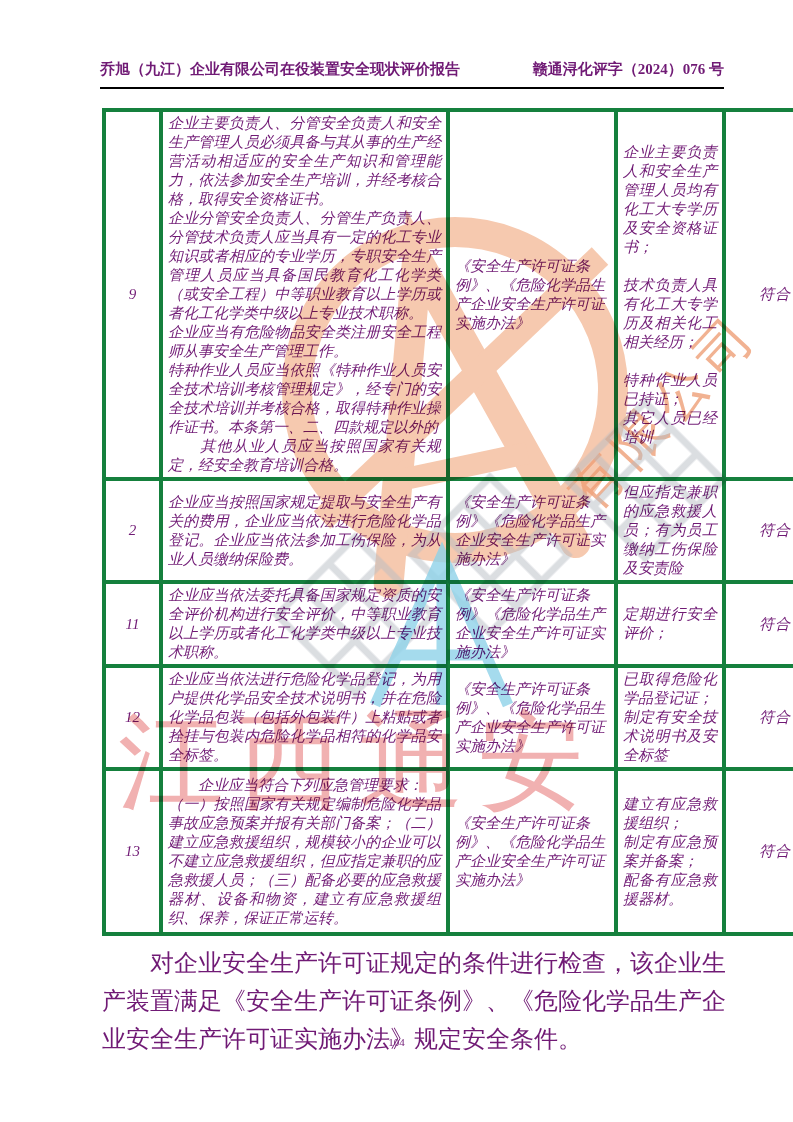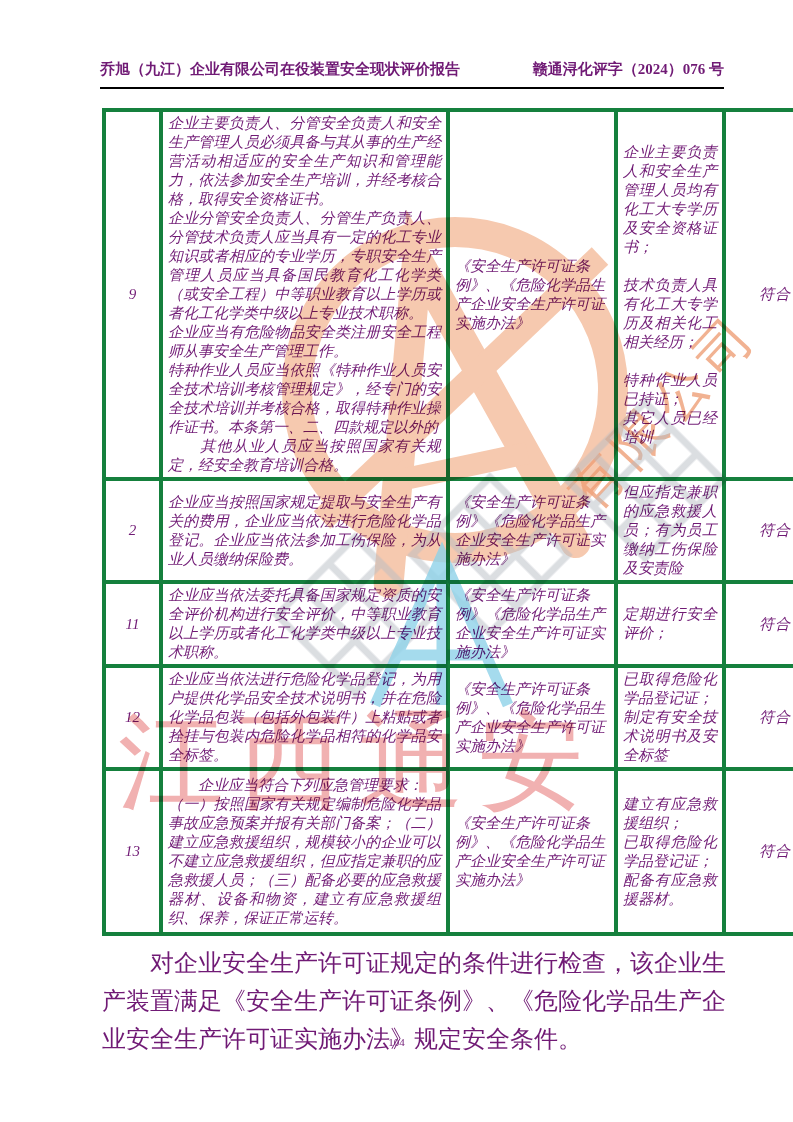--- a/index.html
+++ b/index.html
@@ -80,21 +80,21 @@
           <td class="find">已取得危险化学品登记证；
 制定有安全技术说明书及安全标签</td>
           <td class="concl">符合</td>
         </tr>
         <tr class="r13">
           <td class="no">13</td>
           <td class="req">　　企业应当符合下列应急管理要求：
 （一）按照国家有关规定编制危险化学品事故应急预案并报有关部门备案；（二）建立应急救援组织，规模较小的企业可以不建立应急救援组织，但应指定兼职的应急救援人员；（三）配备必要的应急救援器材、设备和物资，建立有应急救援组织、保养，保证正常运转。</td>
           <td class="basis">《安全生产许可证条例》、《危险化学品生产企业安全生产许可证实施办法》</td>
           <td class="find">建立有应急救援组织；
-已取得危险化学品登记证；
+制定有应急预案并备案；
 配备有应急救援器材。</td>
           <td class="concl">符合</td>
         </tr>
       </tbody>
     </table>
 
     <div class="closing">对企业安全生产许可证规定的条件进行检查，该企业生产装置满足《安全生产许可证条例》、《危险化学品生产企业安全生产许可证实施办法》规定安全条件。</div>
     <div class="pageno">104</div>
   </div>
 

